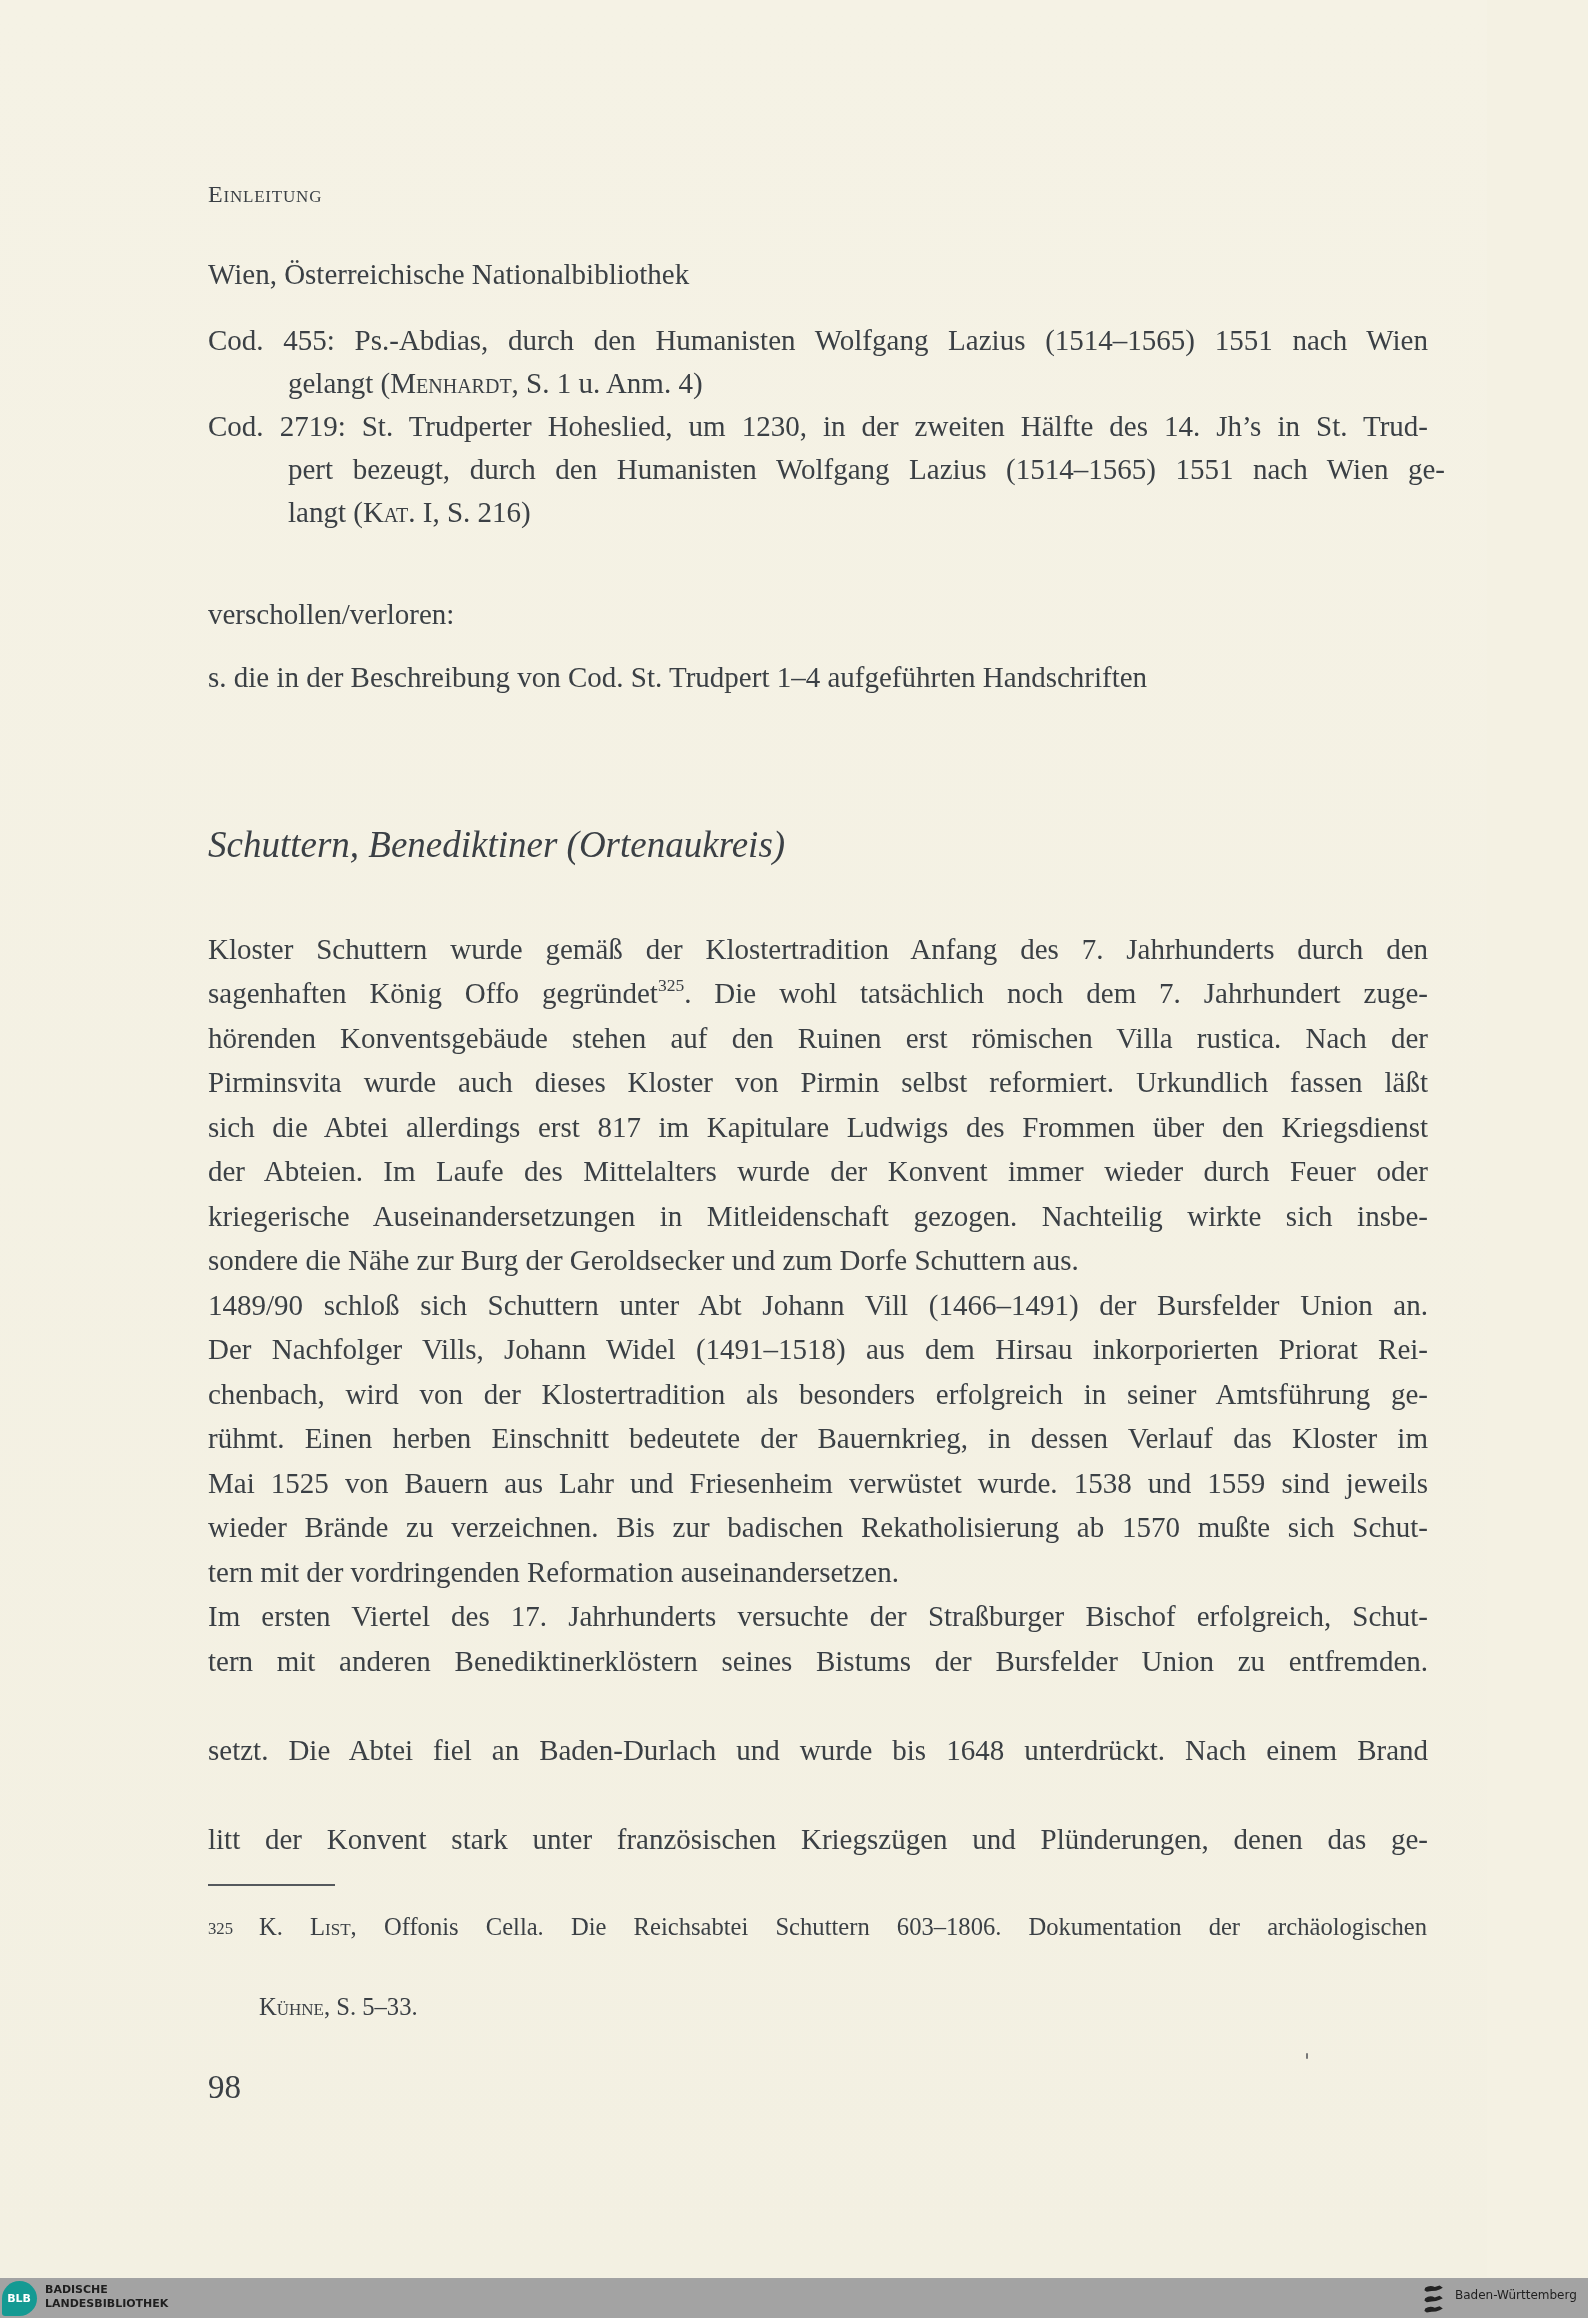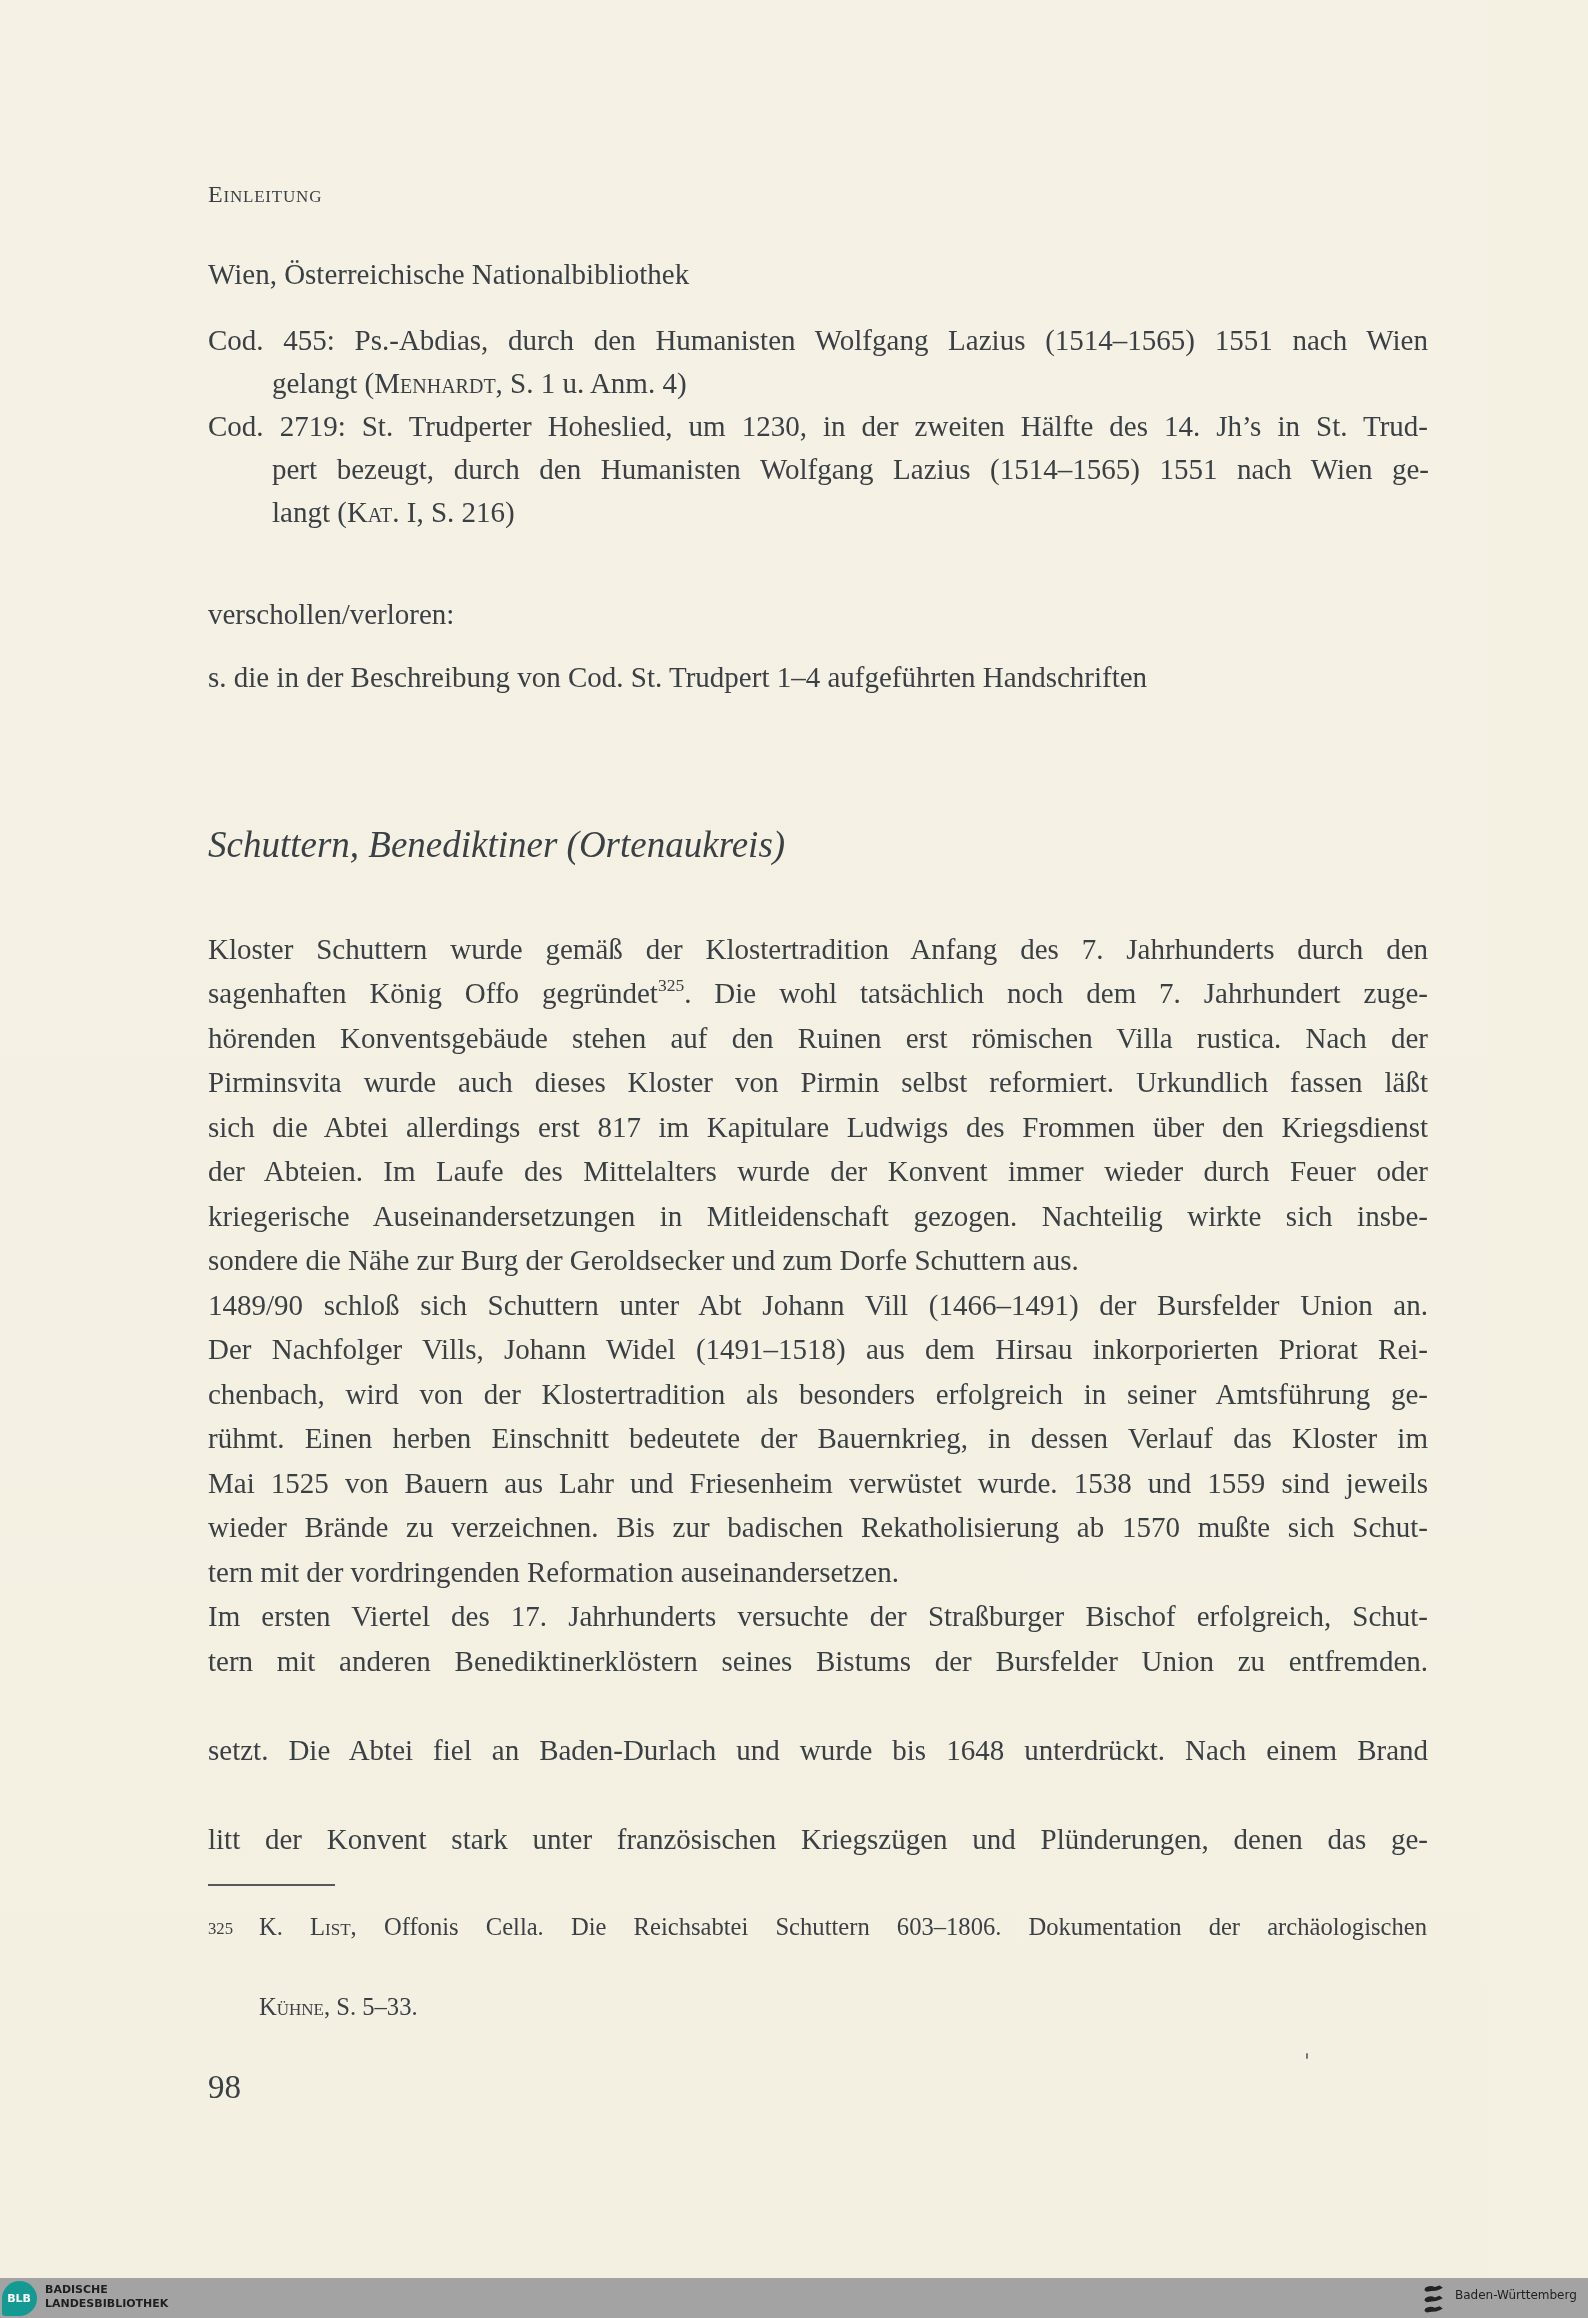--- a/index.html
+++ b/index.html
@@ -12,21 +12,21 @@
   }
   .page { position: absolute; left: 0; top: 0; width: 1487px; height: 2277px;
     background: linear-gradient(180deg, #f5f2e5 0%, #f3f0e2 100%); }
   .abs { position: absolute; }
   .running-head {
     left: 208px; top: 181px; font-size: 24px; letter-spacing: 0.8px;
     font-variant: small-caps; text-transform: none;
   }
   .line { position: absolute; left: 208px; font-size: 29px; line-height: 37px; white-space: nowrap; }
   .just { width: 1220px; text-align: justify; text-align-last: justify; }
-  .indent { left: 272px; }
+  .indent { left: 288px; }
   .just-indent { width: 1157px; text-align: justify; text-align-last: justify; }
   .sc { font-variant: small-caps; }
   .heading {
     position: absolute; left: 208px; top: 823px; font-size: 37px; font-style: italic;
     white-space: nowrap;
   }
   sup.fn { font-size: 17.5px; vertical-align: 12px; line-height: 0; }
   .rule { position: absolute; left: 208px; top: 1884px; width: 127px; height: 1.6px; background: #55595d; }
   .fnline { position: absolute; font-size: 24.6px; line-height: 32px; white-space: nowrap; }
   .fn-num { left: 208px; top: 1913px; font-size: 16.7px; }

